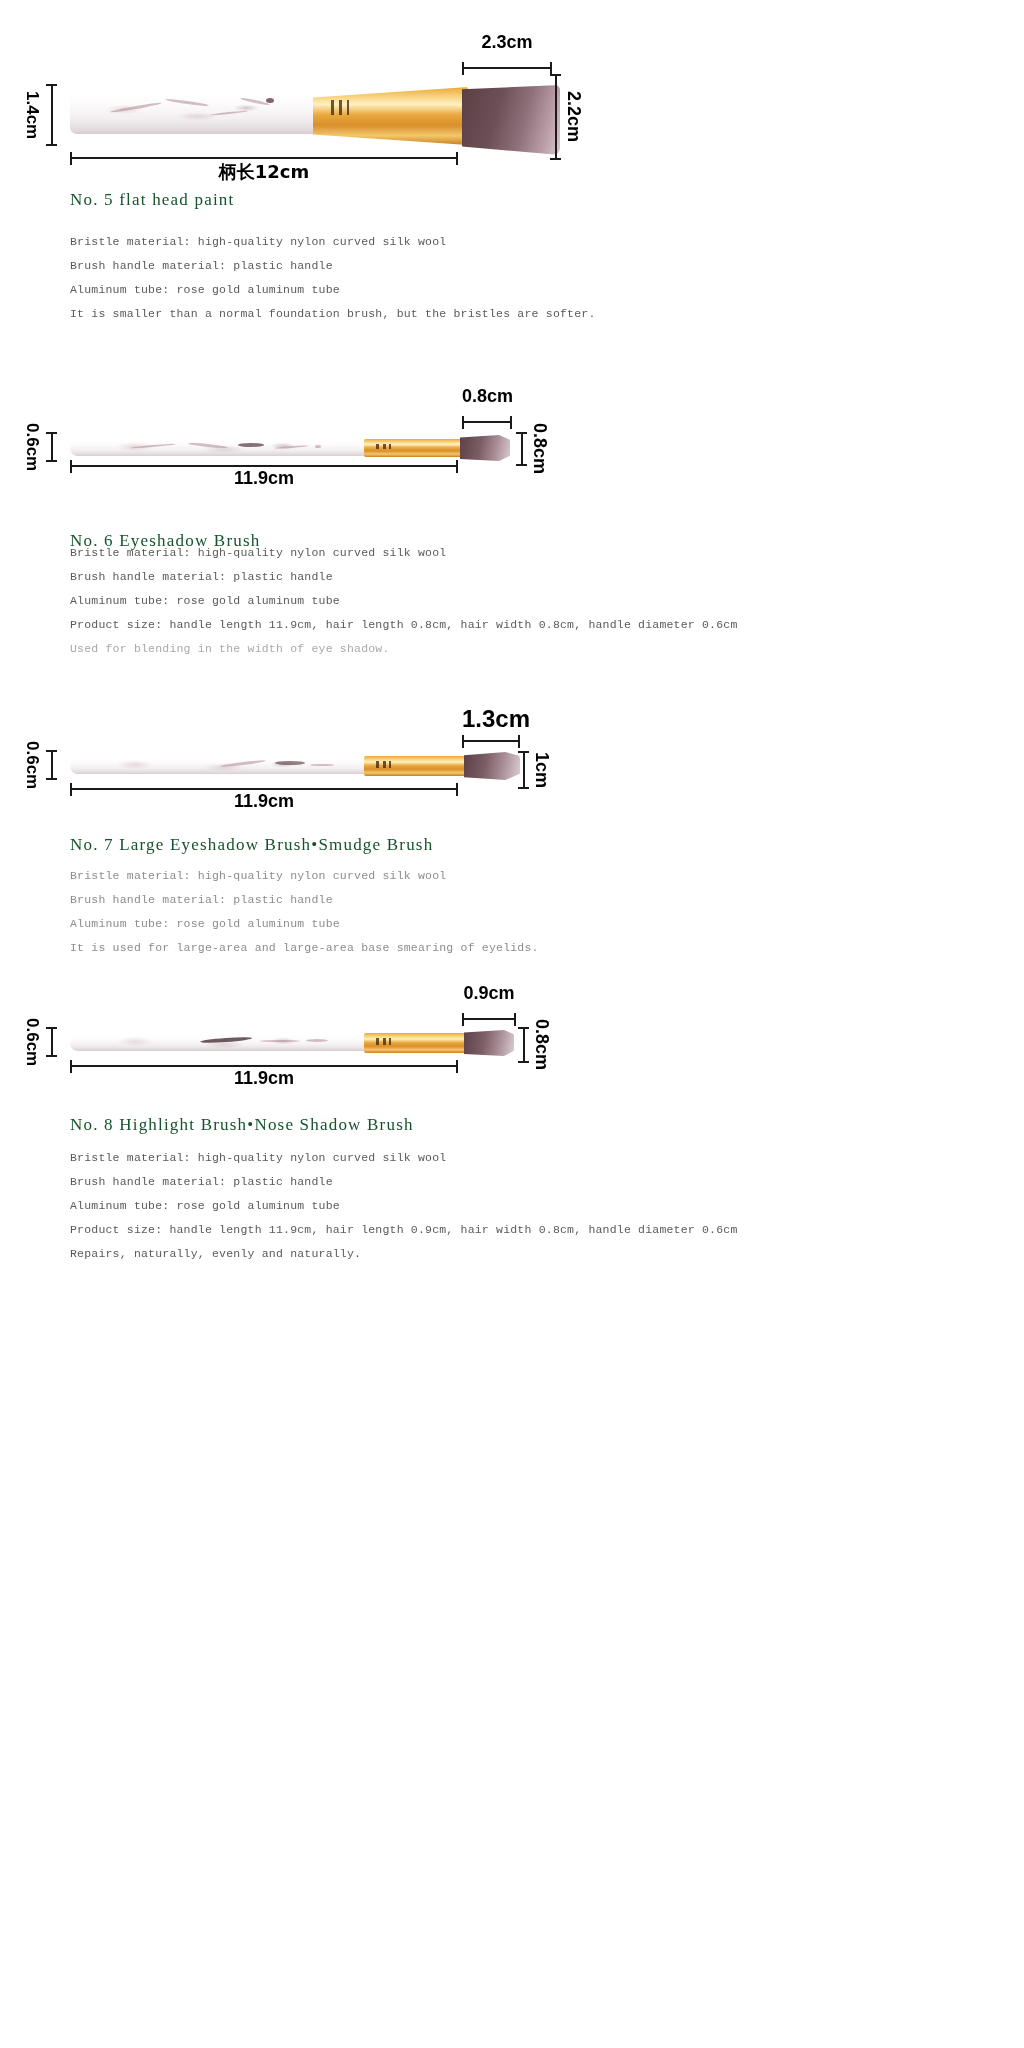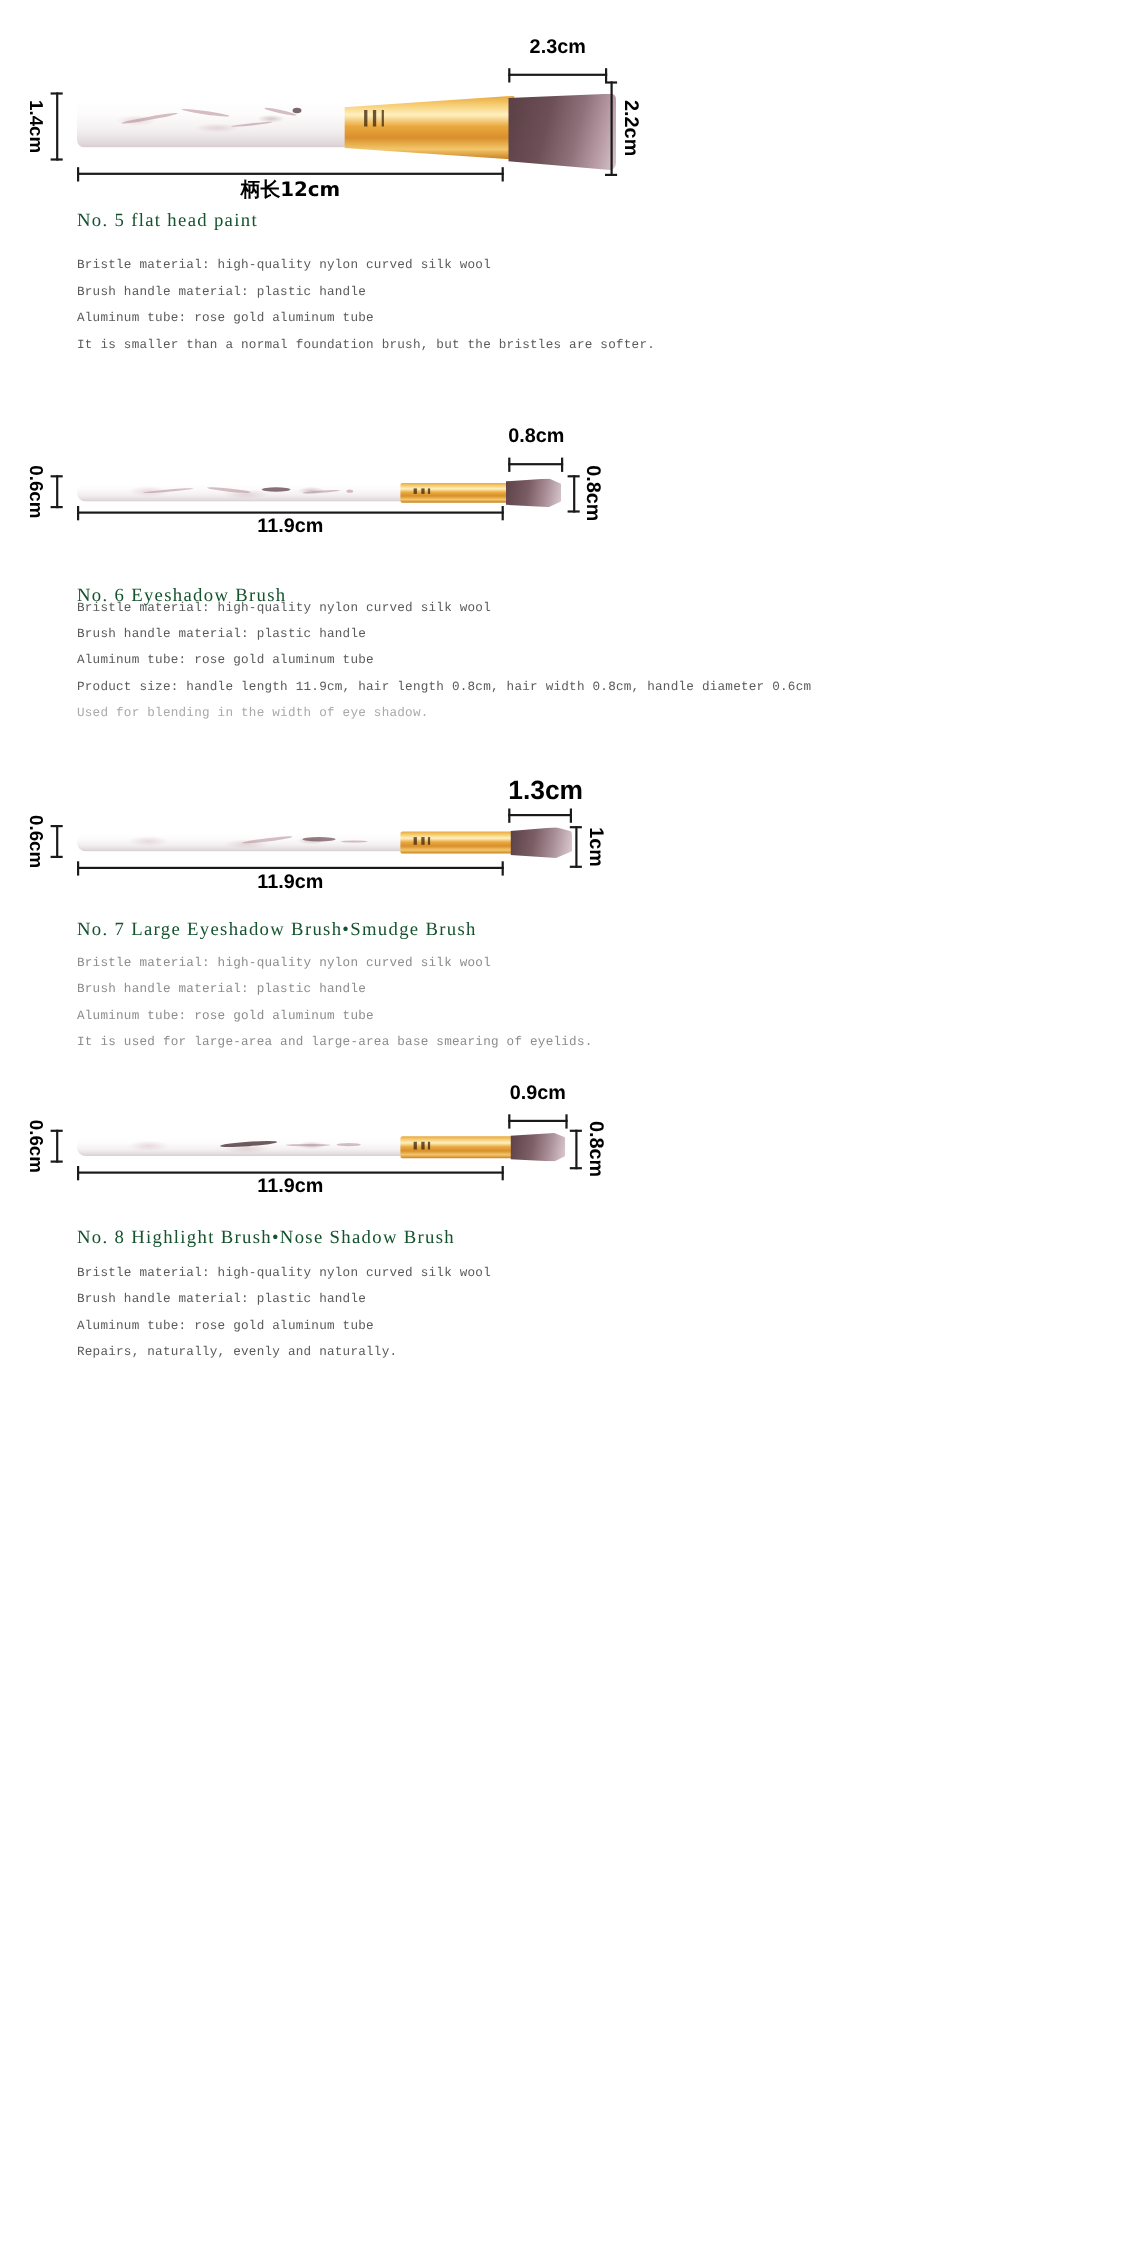--- a/index.html
+++ b/index.html
@@ -311,15 +311,16 @@
       <span class="hlabel" style="top:8px; font-size:18px;">11.9cm</span>
     </div>
   </div>
 
   <div class="title" style="top:130px;">No. 8 Highlight Brush•Nose Shadow Brush</div>
 
   <div class="specs" style="top:166px;">
     <div class="line" style="margin-bottom:11px;">Bristle material: high-quality nylon curved silk wool</div>
     <div class="line" style="margin-bottom:11px;">Brush handle material: plastic handle</div>
     <div class="line" style="margin-bottom:11px;">Aluminum tube: rose gold aluminum tube</div>
+    <div class="line" style="margin-bottom:11px;">Product size: handle length 11.9cm, hair length 0.9cm, hair width 0.8cm, handle diameter 0.6cm</div>
     <div class="line">Repairs, naturally, evenly and naturally.</div>
   </div>
 </div>
 
 </body></html>

